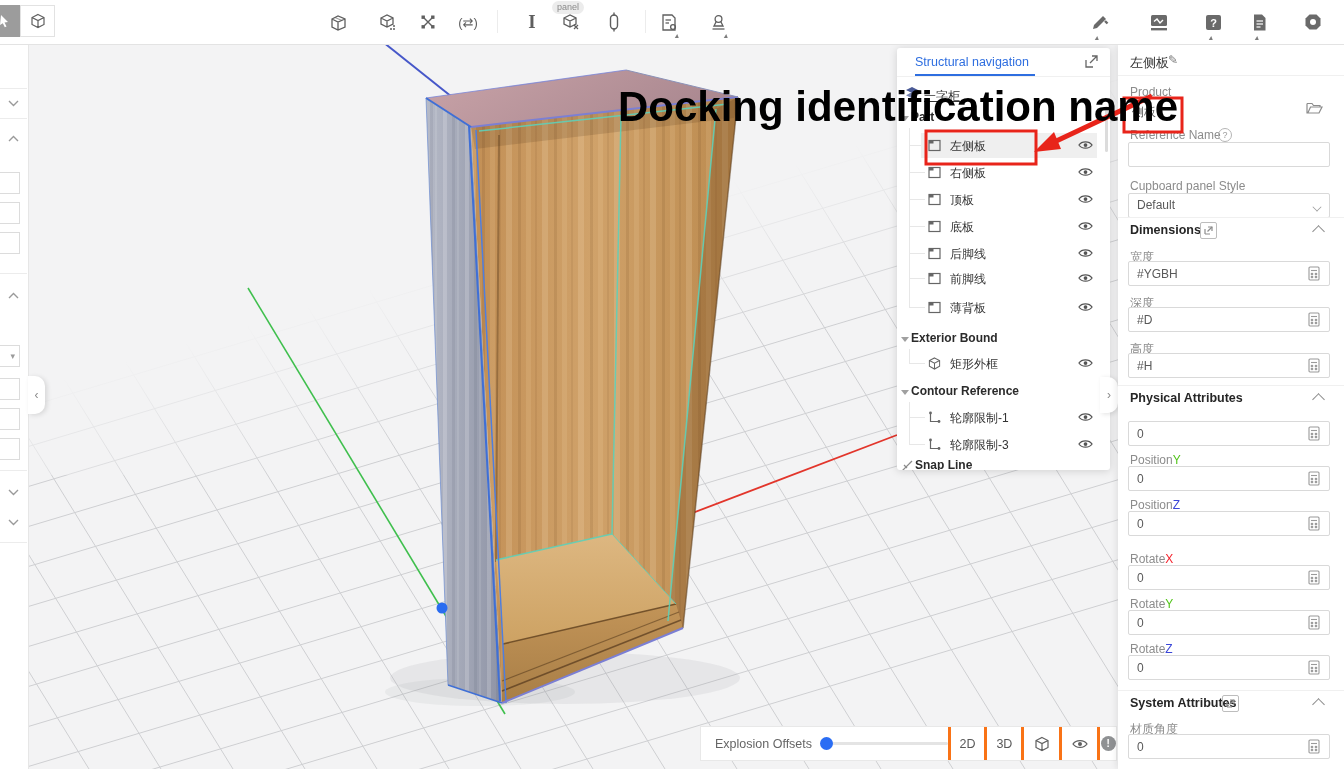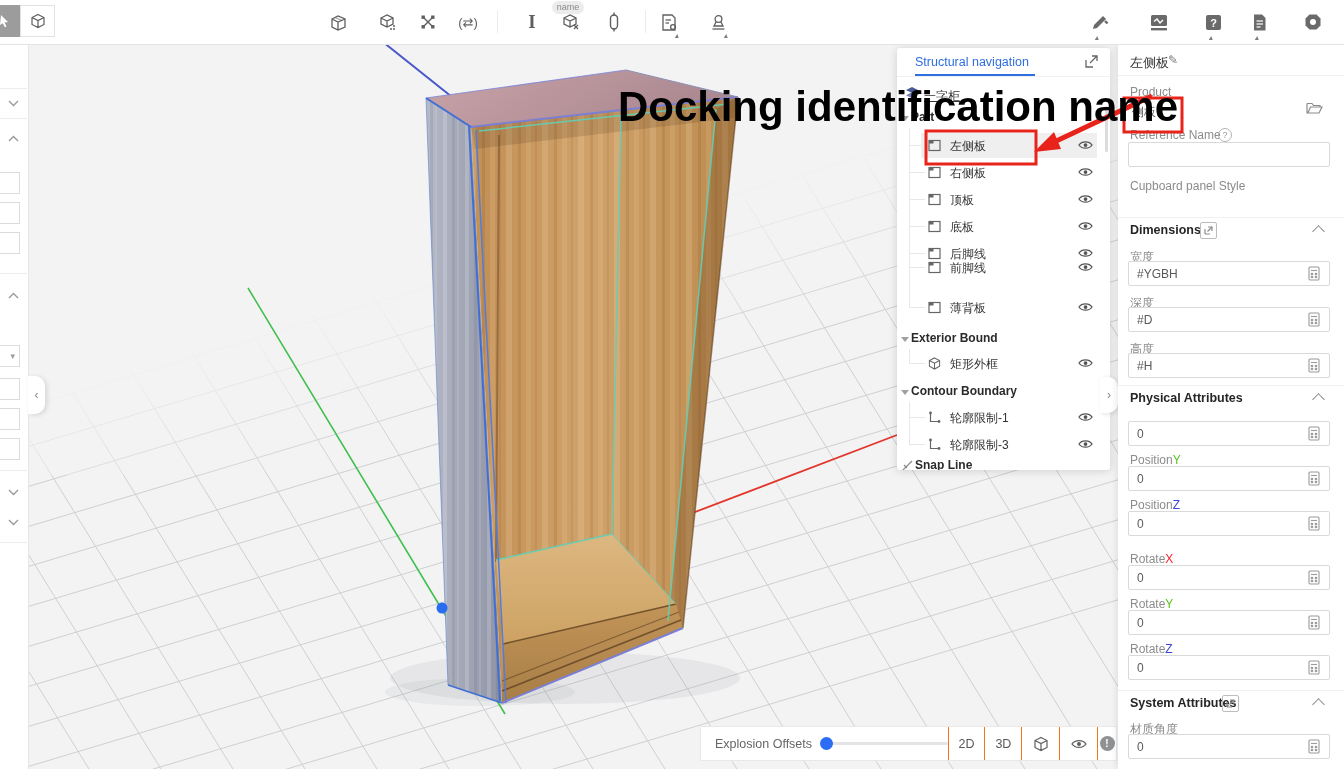--- a/index.html
+++ b/index.html
@@ -26,21 +26,21 @@
   .ls-chev{position:absolute;left:8px;color:#9a9a9a;}
   .collapse-tab{position:absolute;left:28px;top:376px;width:17px;height:38px;background:#fff;z-index:16;
                 border-radius:0 10px 10px 0;box-shadow:2px 1px 5px rgba(0,0,0,.12);display:flex;
                 align-items:center;justify-content:center;color:#8a8a8a;font-size:12px;cursor:pointer;}
   
   #bottombar{position:absolute;left:700px;top:726px;width:417px;height:35px;background:#fff;
              border:1px solid #e8e8e8;box-sizing:border-box;z-index:5;display:flex;align-items:center;}
   #bottombar .lbl{margin-left:14px;font-size:12.5px;color:#666;white-space:nowrap;}
   .slider-track{position:relative;margin-left:10px;width:126px;height:3px;background:#e4e4e4;border-radius:2px;}
   .slider-knob{position:absolute;left:-2px;top:-5px;width:13px;height:13px;border-radius:50%;background:#2a6df4;cursor:pointer;}
-  .bb-cell{height:100%;border-left:1px solid #f97316;display:flex;align-items:center;justify-content:center;
+  .bb-cell{height:100%;border-left:3px solid #f97316;display:flex;align-items:center;justify-content:center;
            font-size:12.5px;color:#595959;cursor:pointer;box-sizing:border-box;}
   .info-dot{width:15px;height:15px;border-radius:50%;background:#8f9193;color:#fff;font-size:10px;
             font-weight:bold;display:flex;align-items:center;justify-content:center;}
   
   #navpanel{position:absolute;left:897px;top:48px;width:213px;height:422px;background:#fff;z-index:10;
             border-radius:3px;box-shadow:0 1px 8px rgba(0,0,0,.15);overflow:hidden;font-size:12px;color:#333;}
   .np-head{position:relative;height:28px;border-bottom:1px solid #f0f0f0;}
   .np-title{position:absolute;left:18px;top:7px;color:#2e6ee0;font-size:12.5px;cursor:pointer;}
   .np-underline{position:absolute;left:18px;top:26px;width:120px;height:2px;background:#2e6ee0;}
   .np-expand{position:absolute;right:12px;top:7px;cursor:pointer;}
@@ -265,21 +265,21 @@
     <div class="tb-div" style="left:497px;"></div>
     <div class="tbi" style="left:519px;font-family:'Liberation Serif',serif;font-size:19px;font-weight:bold;">
       <span>I</span>
     </div>
     <div class="tbi" style="left:558px;">
       <svg width="20" height="20" viewBox="0 0 20 20" fill="none" stroke="#5f5f5f" stroke-width="1.3">
           <path d="M3 6 L9 3 L15 6 V12 L9 15 L3 12 Z M3 6 L9 9 L15 6 M9 9 V15"></path>
           <path d="M13 13 L17 17 M17 13 L13 17" stroke-width="1.2"></path>
         </svg>
     </div>
-    <div class="beta">name</div>
+    <div class="beta">panel</div>
     <div class="tbi" style="left:601px;">
       <svg width="14" height="20" viewBox="0 0 14 20" fill="none" stroke="#5f5f5f" stroke-width="1.4">
           <rect x="3.5" y="3" width="7" height="14" rx="3.5"></rect>
           <line x1="7" y1="0.5" x2="7" y2="4"></line>
           <line x1="7" y1="16" x2="7" y2="19.5"></line>
         </svg>
     </div>
     <div class="tb-div" style="left:645px;"></div>
     <div class="tbi" style="left:656px;">
       <svg width="18" height="19" viewBox="0 0 18 19" fill="none" stroke="#5f5f5f" stroke-width="1.3">
@@ -469,21 +469,21 @@
       <span class="pic"><svg width="13" height="13" viewBox="0 0 13 13">
             <rect x="1" y="1.5" width="11" height="10" fill="none" stroke="#666" stroke-width="1.2"></rect>
             <rect x="1" y="1.5" width="4.5" height="3" fill="#666"></rect>
           </svg></span>
       <span class="tlabel">后脚线</span>
       <span class="eye"><svg width="15" height="12" viewBox="0 0 16 12">
             <path d="M1 6 C4 1.5 12 1.5 15 6 C12 10.5 4 10.5 1 6 Z" fill="none" stroke="#555" stroke-width="1.3"></path>
             <circle cx="8" cy="6" r="2" fill="#555"></circle>
           </svg></span>
     </div>
-    <div class="trow" style="top:206px;">
+    <div class="trow" style="top:217px;">
       <span class="pic"><svg width="13" height="13" viewBox="0 0 13 13">
             <rect x="1" y="1.5" width="11" height="10" fill="none" stroke="#666" stroke-width="1.2"></rect>
             <rect x="1" y="1.5" width="4.5" height="3" fill="#666"></rect>
           </svg></span>
       <span class="tlabel">前脚线</span>
       <span class="eye"><svg width="15" height="12" viewBox="0 0 16 12">
             <path d="M1 6 C4 1.5 12 1.5 15 6 C12 10.5 4 10.5 1 6 Z" fill="none" stroke="#555" stroke-width="1.3"></path>
             <circle cx="8" cy="6" r="2" fill="#555"></circle>
           </svg></span>
     </div>
@@ -507,21 +507,21 @@
             <path d="M7 1 L12.5 3.8 V10 L7 13 L1.5 10 V3.8 Z M1.5 3.8 L7 6.6 L12.5 3.8 M7 6.6 V13"></path>
           </svg></span>
       <span class="tlabel">矩形外框</span>
       <span class="eye"><svg width="15" height="12" viewBox="0 0 16 12">
             <path d="M1 6 C4 1.5 12 1.5 15 6 C12 10.5 4 10.5 1 6 Z" fill="none" stroke="#555" stroke-width="1.3"></path>
             <circle cx="8" cy="6" r="2" fill="#555"></circle>
           </svg></span>
     </div>
 
     <div class="gcaret" style="top:342px;"></div>
-    <div class="tgroup" style="top:336px;">Contour Boundary</div>
+    <div class="tgroup" style="top:336px;">Contour Reference</div>
     <div class="vline" style="top:354px;height:43px;"></div>
     <div class="trow" style="top:356px;">
       <span class="pic"><svg width="13" height="13" viewBox="0 0 13 13" fill="none" stroke="#666" stroke-width="1.2">
             <path d="M2.5 2 V10.5 H11"></path>
             <circle cx="2.5" cy="2" r="1.4" fill="#666" stroke="none"></circle>
             <circle cx="11" cy="10.5" r="1.4" fill="#666" stroke="none"></circle>
           </svg></span>
       <span class="tlabel">轮廓限制-1</span>
       <span class="eye"><svg width="15" height="12" viewBox="0 0 16 12">
             <path d="M1 6 C4 1.5 12 1.5 15 6 C12 10.5 4 10.5 1 6 Z" fill="none" stroke="#555" stroke-width="1.3"></path>
@@ -564,20 +564,24 @@
           <path d="M1 2.5 H6 L7.5 4.5 H14 V6"></path>
           <path d="M1 2.5 V12 H13 L16 6 H4.5 L1.8 12"></path>
         </svg>
     </span>
 
     <span class="pp-lab" style="top:83px;"><span>Reference Name</span></span>
     <span class="pp-abs qmark" style="left:96px;top:83px;position:absolute;">?</span>
     <input class="pp-input" style="top: 97px;" value="">
 
     <span class="pp-lab" style="top:134px;">Cupboard panel Style</span>
+    <div class="pp-select" style="top:148px;">
+      <span>Default</span>
+      <span class="sv-caret"></span>
+    </div>
 
     <div class="pp-div" style="top:172px;"></div>
     <span class="pp-head" style="top:178px;">Dimensions</span>
     <span class="mini-ic" style="left:82px;top:177px;">
       <svg width="9" height="9" viewBox="0 0 9 9" fill="none" stroke="#8c8c8c" stroke-width="1.2">
           <path d="M1 8 V3 M1 8 H6"></path>
           <path d="M4 1 L8 1 L8 5"></path>
           <path d="M8 1 L3.5 5.5"></path>
         </svg>
     </span>

